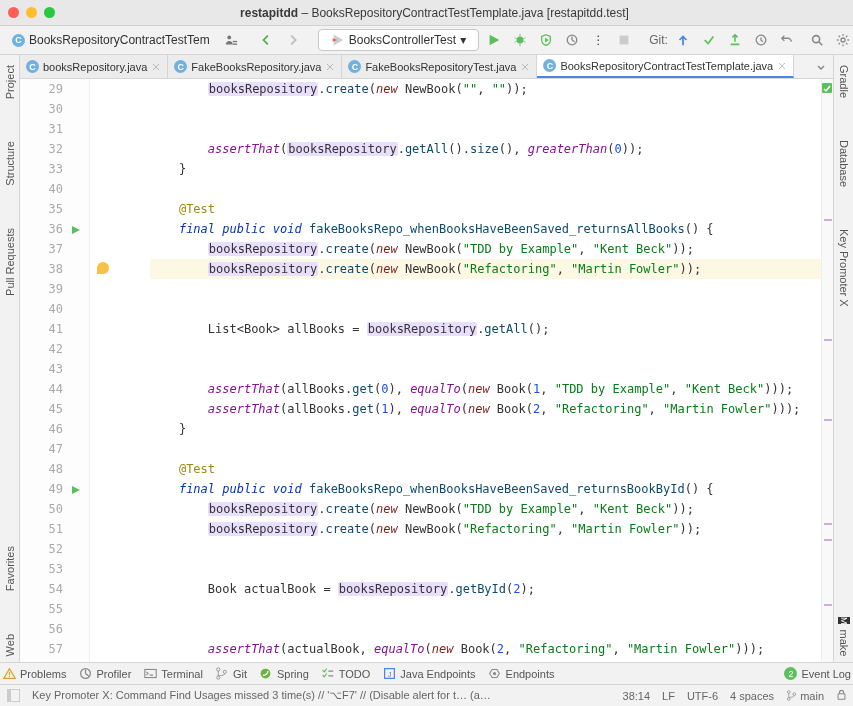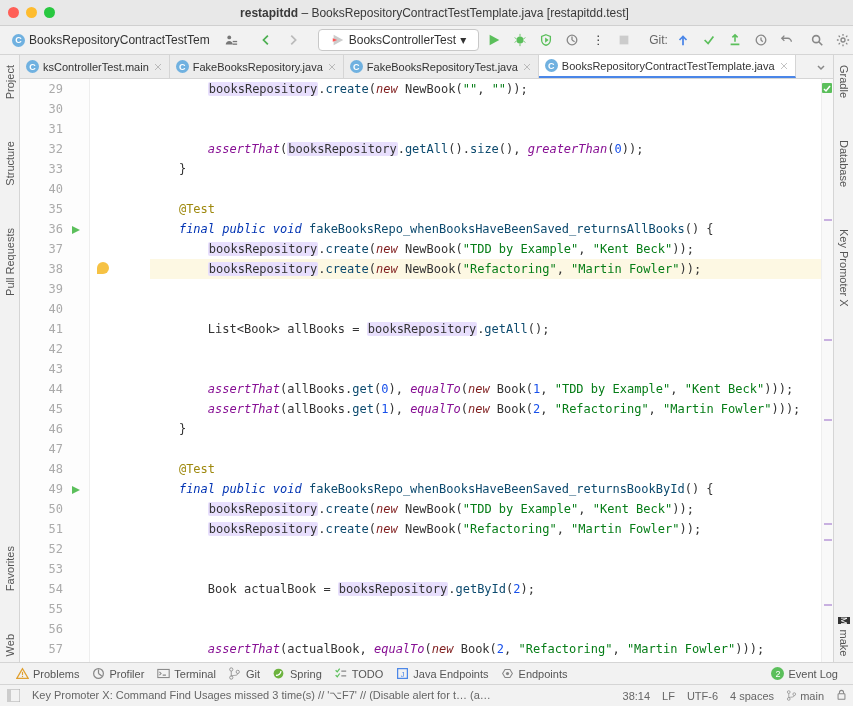--- a/index.html
+++ b/index.html
@@ -188,21 +188,21 @@
 .marker.green { background: #5bbf5b; width: 10px; height: 10px; top: 4px; right: 1px; border-radius: 1px; }
 .marker.grey { background: #c8b0e0; }
 
 
 .bottom-bar {
   height: 22px;
   background: #f2f2f2;
   border-top: 1px solid #d5d5d5;
   display: flex;
   align-items: center;
-  padding: 0 15px;
+  padding: 0 2px;
   gap: 12px;
   font-size: 11px;
   color: #555;
 }
 .bottom-item { display: flex; align-items: center; gap: 4px; cursor: pointer; }
 .bottom-spacer { flex: 1; }
 .badge-green { background: #5bbf5b; color: #fff; width: 13px; height: 13px; border-radius: 50%; display: inline-flex; align-items: center; justify-content: center; font-size: 9px; }
 
 
 .status-bar {
@@ -362,21 +362,21 @@
     <div class="vert-tab">Pull Requests</div>
     <div class="vert-tab" style="margin-top:auto;">Favorites</div>
     <div class="vert-tab">Web</div>
   </div>
 
   <div class="editor-area">
 
     <div class="editor-tabs" id="editor-tabs">
         <div class="editor-tab">
           <span class="cbadge">C</span>
-    <span>ksControllerTest.main</span>
+    <span>booksRepository.java</span>
     <span class="tab-close">
       <svg width="10" height="10" viewBox="0 0 10 10">
               <path d="M2 2l6 6M8 2l-6 6" stroke="#888"></path>
             </svg>
     </span>
         </div>
         <div class="editor-tab">
           <span class="cbadge">C</span>
     <span>FakeBooksRepository.java</span>
     <span class="tab-close">

